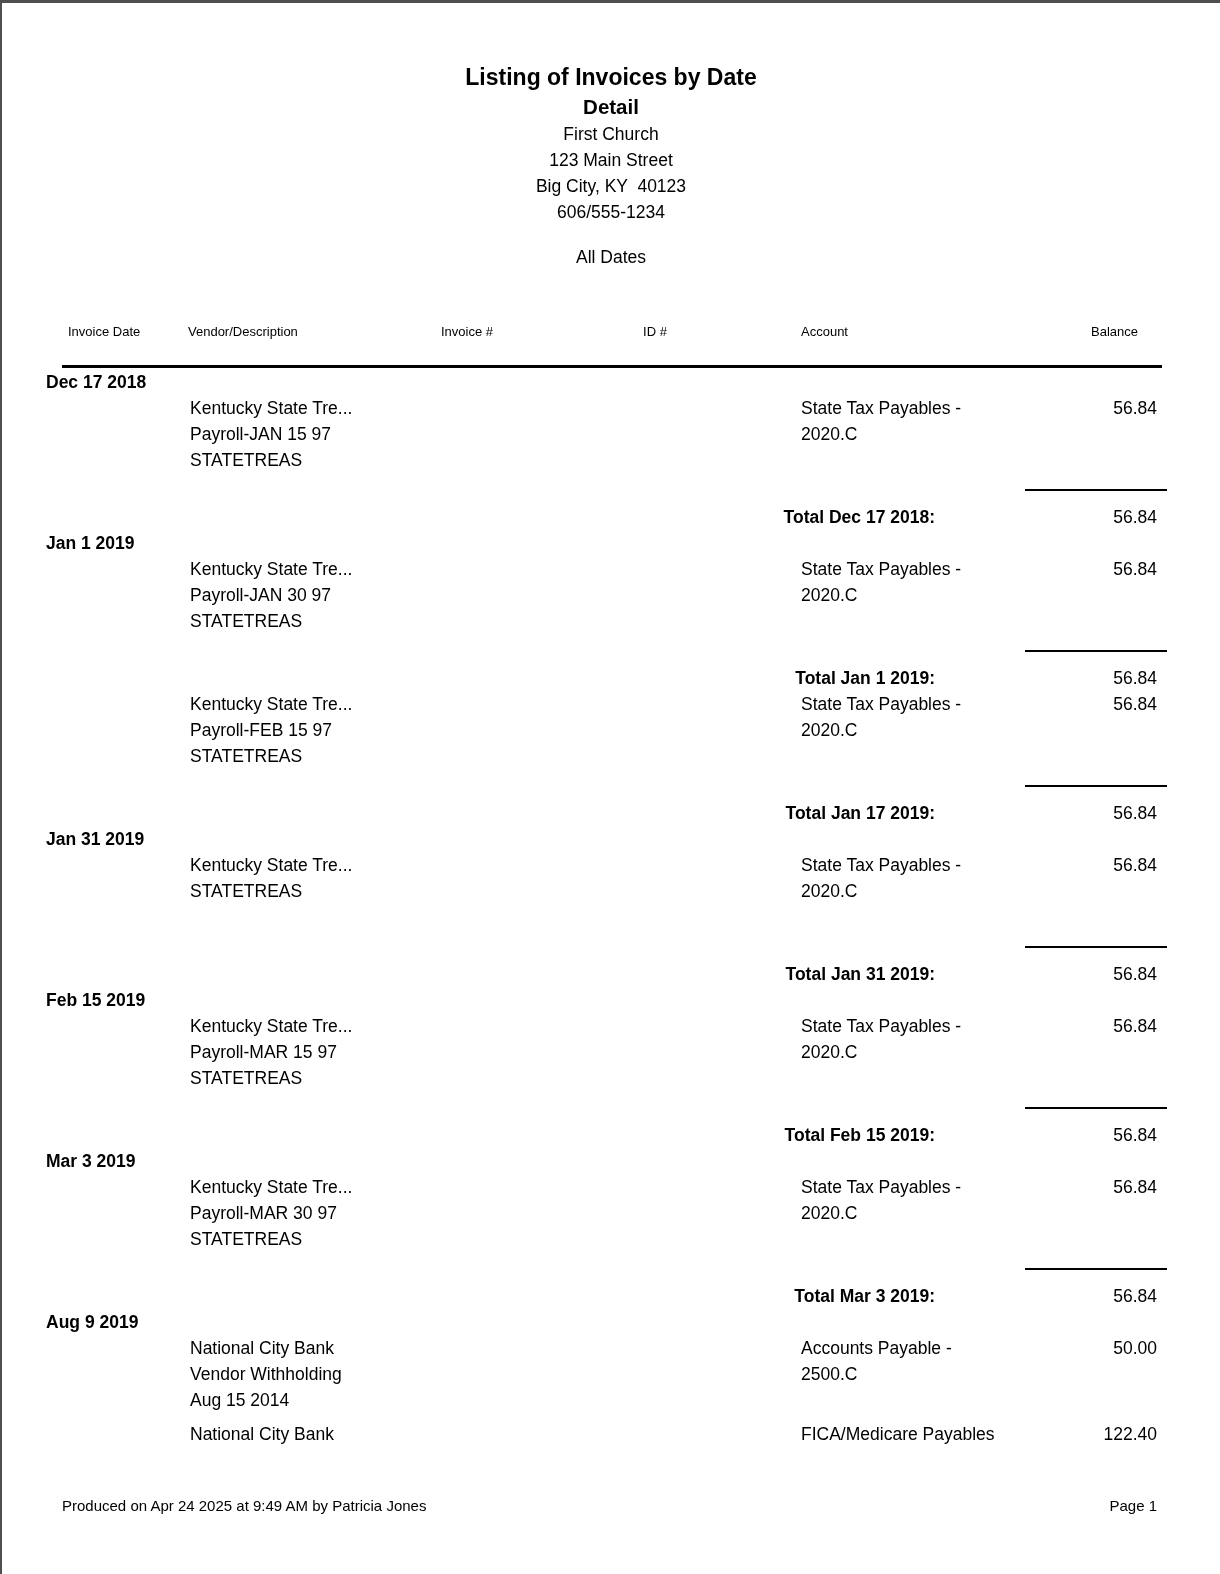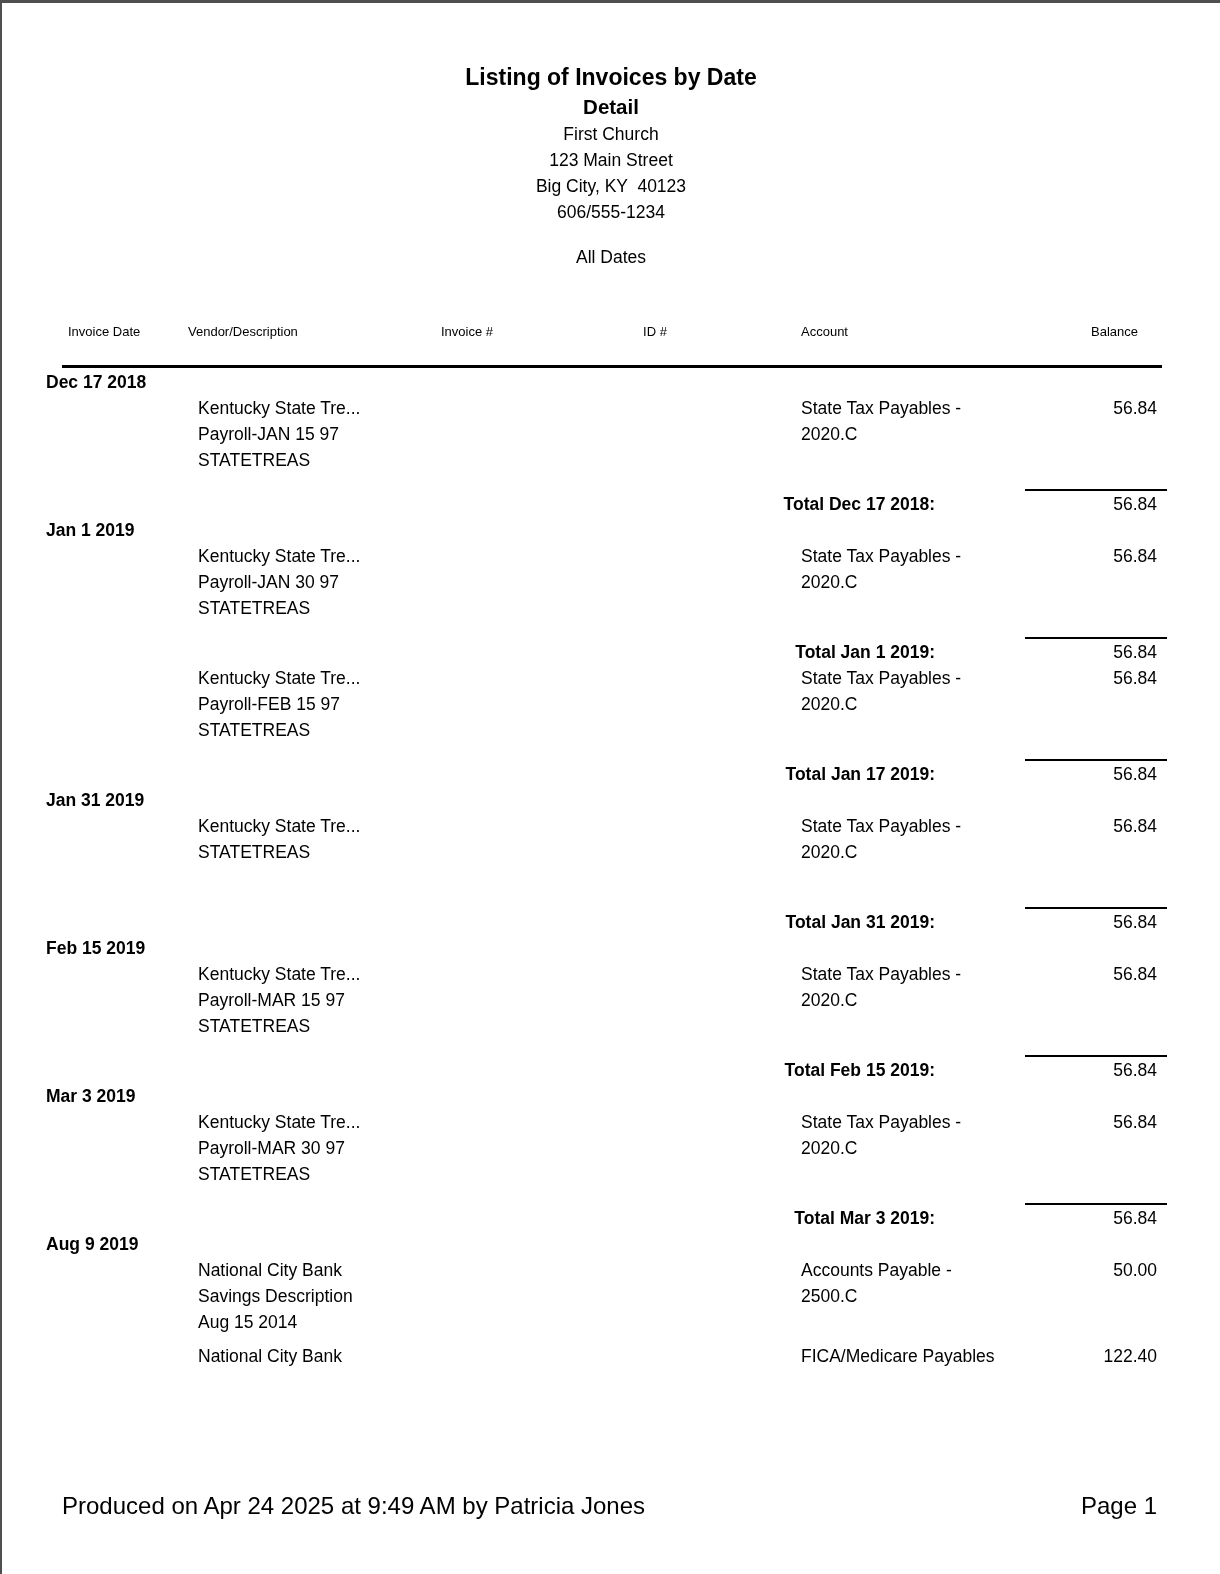--- a/index.html
+++ b/index.html
@@ -26,34 +26,34 @@
   .h-idno    { left:613px; width:80px; text-align:center; }
   .h-account { left:799px; }
   .h-balance { right:82px; }
   .head-rule { margin:20px 0 0 60px; width:1100px; height:3px; background:#000; }
 
   .groups { margin-top:1px; font-size:17.5px; line-height:26px; }
   .group-date { padding-left:44px; font-weight:bold; height:26px; }
   .entry { position:relative; }
   .entry-gap { margin-top:8px; }
   .cell { position:absolute; top:0; }
-  .col-vendor  { left:188px; width:380px;margin-left:8px; }
+  .col-vendor  { left:188px; width:380px; }
   .col-invno   { left:420px; width:90px;  text-align:center; }
   .col-idno    { left:613px; width:80px;  text-align:center; }
   .col-account { left:799px; width:240px; }
   .col-balance { right:63px; width:130px; text-align:right; }
 
   .total-rule { margin-left:1023px; margin-top:16px; width:142px; height:2px; background:#000; }
-  .total-line { position:relative; height:26px; }
+  .total-line { position:relative; height:26px; margin-top:13px; }
   .total-label { position:absolute; right:285px; top:0; font-weight:bold; }
   .total-value { position:absolute; right:63px;  top:0; }
 
   .footer { position:absolute; top:1490px; left:60px; right:63px;
             display:flex; justify-content:space-between;
-            font-size:24px; line-height:26px; }
+            font-size:15px; line-height:26px; }
 </style>
 </head>
 <body>
 
 <div class="report-header">
   <div class="title">Listing of Invoices by Date</div>
   <div class="subtitle">Detail</div>
   <div class="hline">First Church</div>
   <div class="hline">123 Main Street</div>
   <div class="hline">Big City, KY  40123</div>
@@ -231,21 +231,21 @@
       </div>
     </div>
   </div>
 
   <div class="group">
     <div class="group-date">Aug 9 2019</div>
     <div class="entries">
   <div class="entry" style="height: 78px;">
     <div class="cell col-vendor">
             <div class="line">National City Bank</div>
-            <div class="line">Savings Description</div>
+            <div class="line">Vendor Withholding</div>
             <div class="line">Aug 15 2014</div>
           </div>
     <div class="cell col-invno"></div>
     <div class="cell col-idno"></div>
     <div class="cell col-account">
             <div class="line">Accounts Payable -</div>
             <div class="line">2500.C</div>
           </div>
     <div class="cell col-balance">50.00</div>
   </div>

